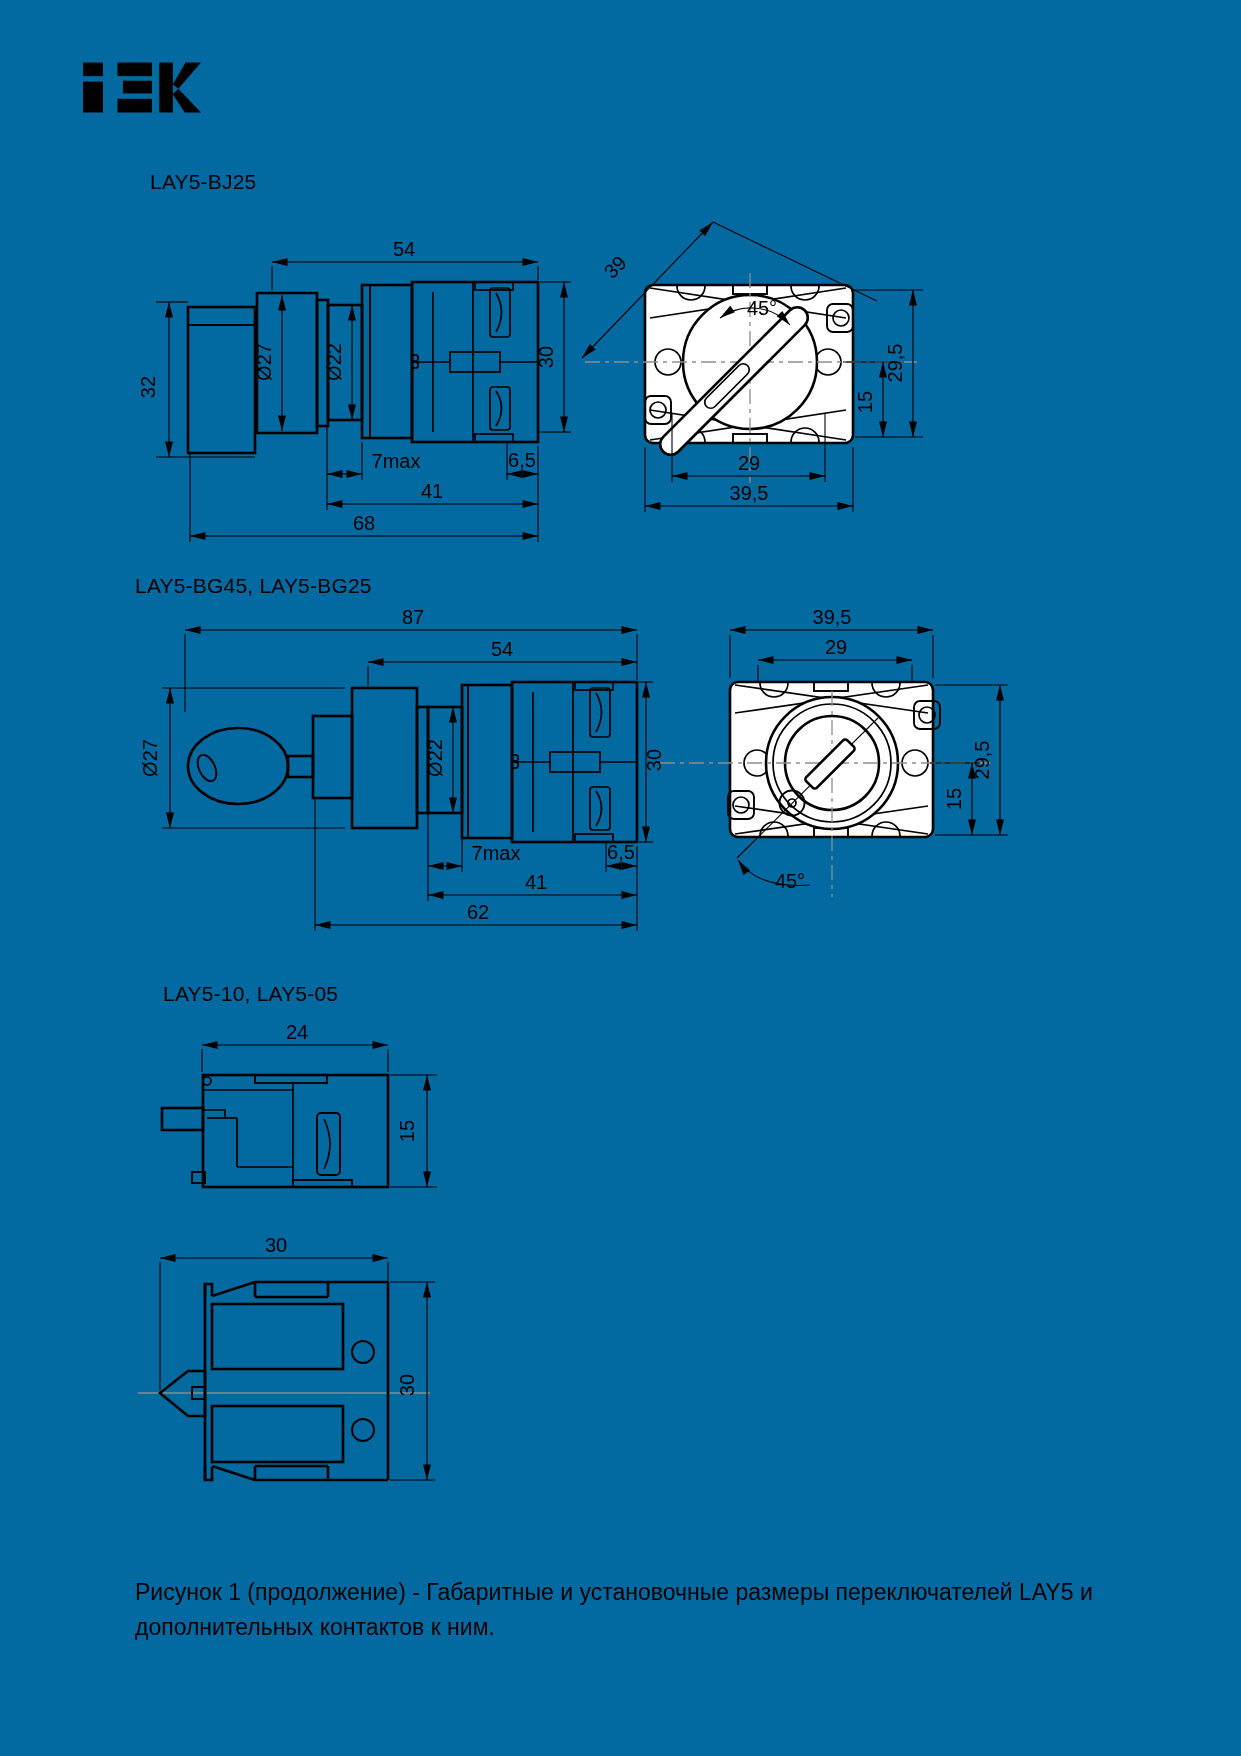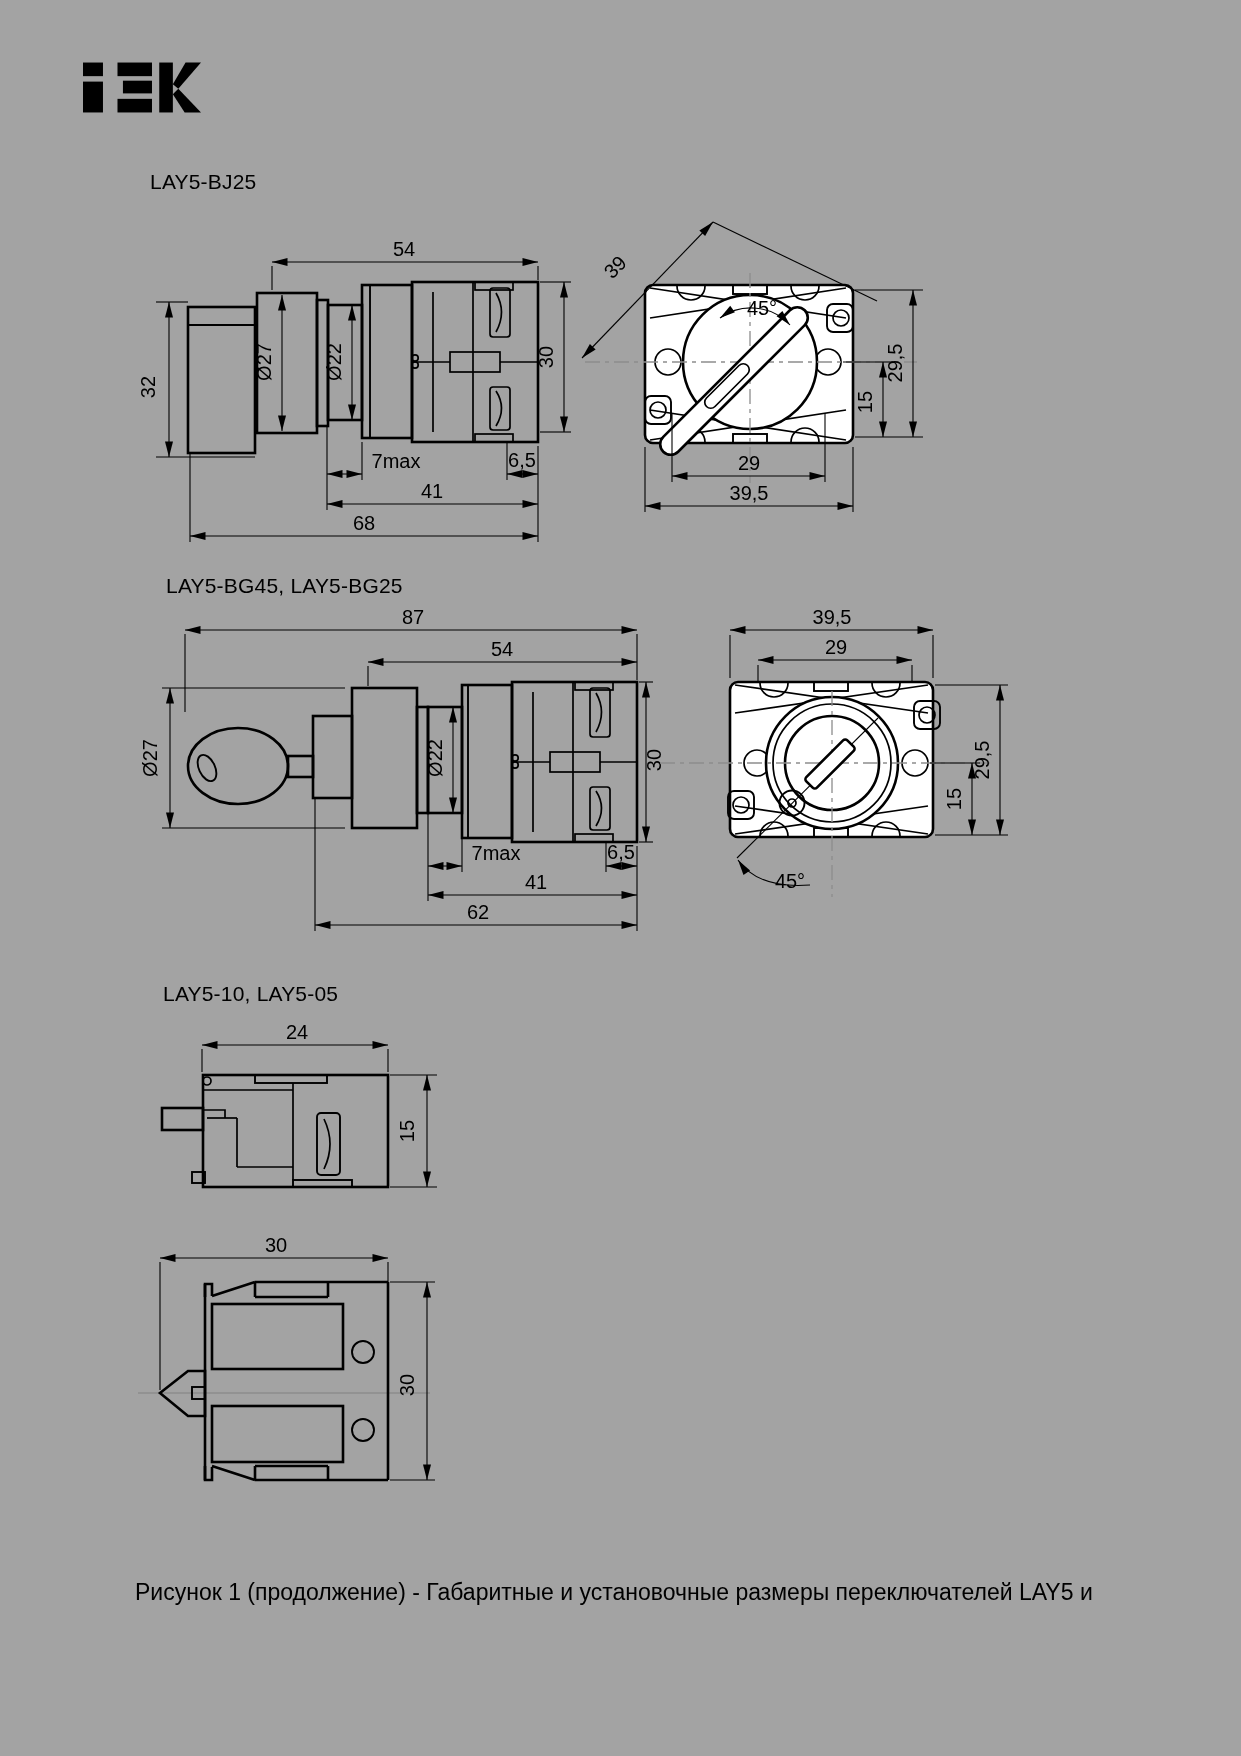--- a/index.html
+++ b/index.html
@@ -1,21 +1,21 @@
 <!DOCTYPE html>
 <html><head>
 <meta charset="utf-8">
 <style>
   html,body{margin:0;padding:0;background:#e8e8e8;}
-  .page{position:relative;width:1241px;height:1756px;background:#a3a3a3;margin:0 auto;
+  .page{position:relative;width:1241px;height:1756px;background:#0369a1;margin:0 auto;
         font-family:"Liberation Sans",sans-serif;color:#000;overflow:hidden;}
   .logo{position:absolute;left:83px;top:61px;}
   .sec-title{position:absolute;font-size:21px;font-weight:500;letter-spacing:0.2px;}
   .t1{left:150px;top:170px;}
-  .t2{left:166px;top:574px;}
+  .t2{left:135px;top:574px;}
   .t3{left:163px;top:982px;}
   .caption{position:absolute;left:135px;top:1566px;width:1010px;font-size:23px;line-height:1.5;margin-top:9px;}
   svg.draw{position:absolute;overflow:visible;}
   #fig1side{left:130px;top:240px;}
   #fig1front{left:555px;top:165px;}
   #fig2side{left:140px;top:600px;}
   #fig2front{left:640px;top:595px;}
   #fig3a{left:150px;top:1020px;}
   #fig3b{left:130px;top:1240px;}
   .o{fill:none;stroke:#000;stroke-width:2.6;stroke-linejoin:miter;}
@@ -392,15 +392,16 @@
     <polygon class="o" points="30,153 58,131 75,131 75,176 58,176"></polygon>
     <rect class="o2" x="62" y="147" width="13" height="12"></rect>
     <line class="d" x1="260" y1="42" x2="305" y2="42"></line>
     <line class="d" x1="260" y1="240" x2="305" y2="240"></line>
     <line class="d" x1="297" y1="42" x2="297" y2="240" marker-start="url(#as6)" marker-end="url(#ae6)"></line>
     <text class="dt" x="284" y="145" transform="rotate(-90 284 145)">30</text>
   </svg>
 
   <div class="caption">
     <span>Рисунок 1 (продолжение) - Габаритные и установочные размеры переключателей LAY5 и</span><br>
+    <span>дополнительных контактов к ним.</span>
   </div>
 
 </div>
 
 </body></html>

